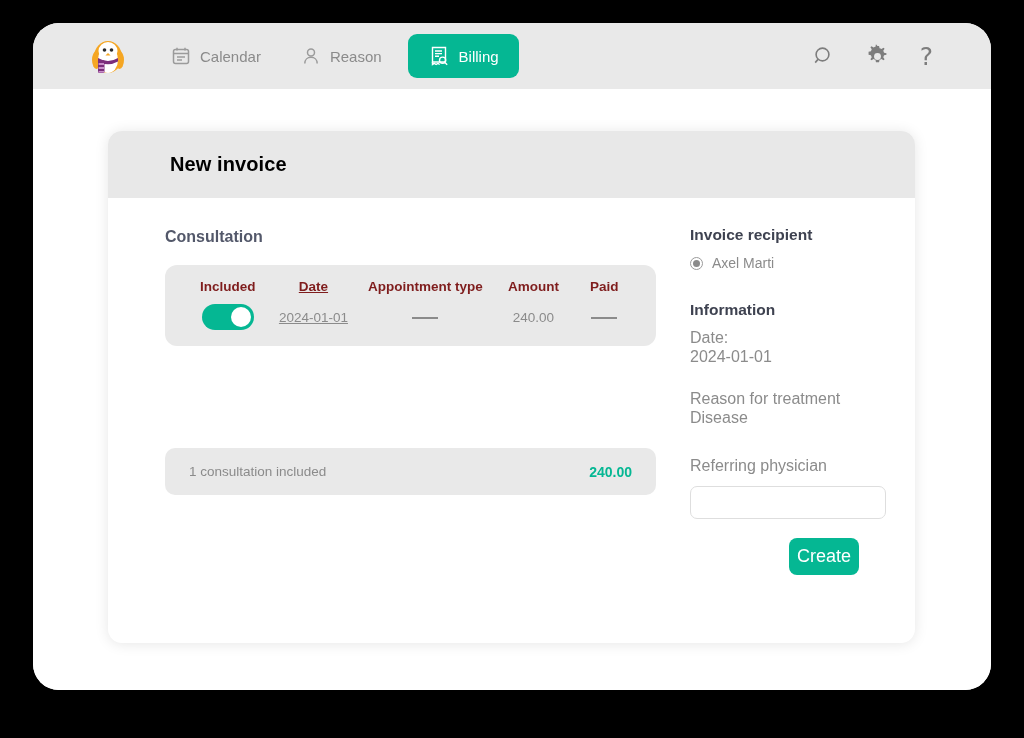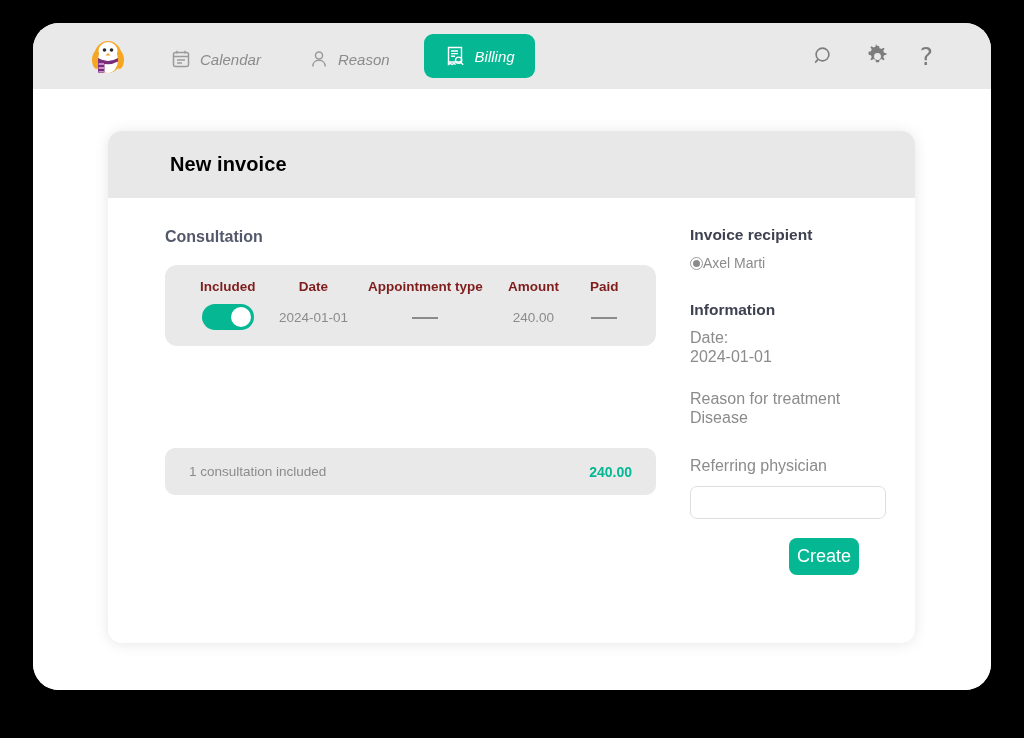--- a/index.html
+++ b/index.html
@@ -27,21 +27,21 @@
     background: #e9e9e9;
     display: flex;
     align-items: center;
     padding: 0 58px 0 52px;
   }
   #logo {
     width: 46px; height: 46px;
     flex: 0 0 auto;
     margin-right: 26px;
   }
-  .navgroup { display: flex; align-items: flex-end; gap: 20px; font-style: italic; }
+  .navgroup { display: flex; align-items: center; gap: 12px; }
   .nav-item {
     display: flex; align-items: center; gap: 9px;
     padding: 9px 14px;
     border-radius: 9px;
     color: #8b8b8b;
     font-size: 15px;
     cursor: pointer;
     white-space: nowrap;
   }
   .nav-item.active {
@@ -105,21 +105,21 @@
     border-radius: 12px;
     padding: 14px 22px 16px 22px;
   }
   .trow { display: flex; align-items: center; }
   .th {
     font-size: 13.5px; font-weight: bold; color: #7f1d1d;
     text-align: center; padding-bottom: 10px;
   }
   .td { font-size: 13.5px; color: #8b8b8b; text-align: center; }
   .c-included { width: 82px; }
-  .c-date     { width: 90px; }
+  .c-date     { width: 90px; text-decoration: underline; }
   .c-type     { width: 135px; }
   .c-amount   { width: 82px; }
   .c-paid     { width: 60px; }
 
   .toggle {
     width: 52px; height: 26px;
     background: #05b793;
     border-radius: 14px;
     position: relative; margin: 0 auto;
     cursor: pointer;
@@ -152,21 +152,21 @@
   
   #right-col {
     position: absolute;
     left: 582px; top: 28px;
     width: 200px;
   }
   .r-head {
     font-size: 15.5px; font-weight: bold; color: #3e4250;
     margin-bottom: 11px;
   }
-  .radio-row { display: flex; align-items: center; cursor: pointer; text-align: right; }
+  .radio-row { display: flex; align-items: center; gap: 9px; cursor: pointer; text-align: right; }
   .radio {
     width: 13px; height: 13px; border-radius: 50%;
     border: 1.5px solid #9b9b9b;
     display: flex; align-items: center; justify-content: center;
     flex: 0 0 auto;
   }
   .radio .dot { width: 7px; height: 7px; border-radius: 50%; background: #8b8b8b; }
   .radio-label { font-size: 14px; color: #8b8b8b; }
 
   .r-head.info { margin-top: 30px; margin-bottom: 9px; }

